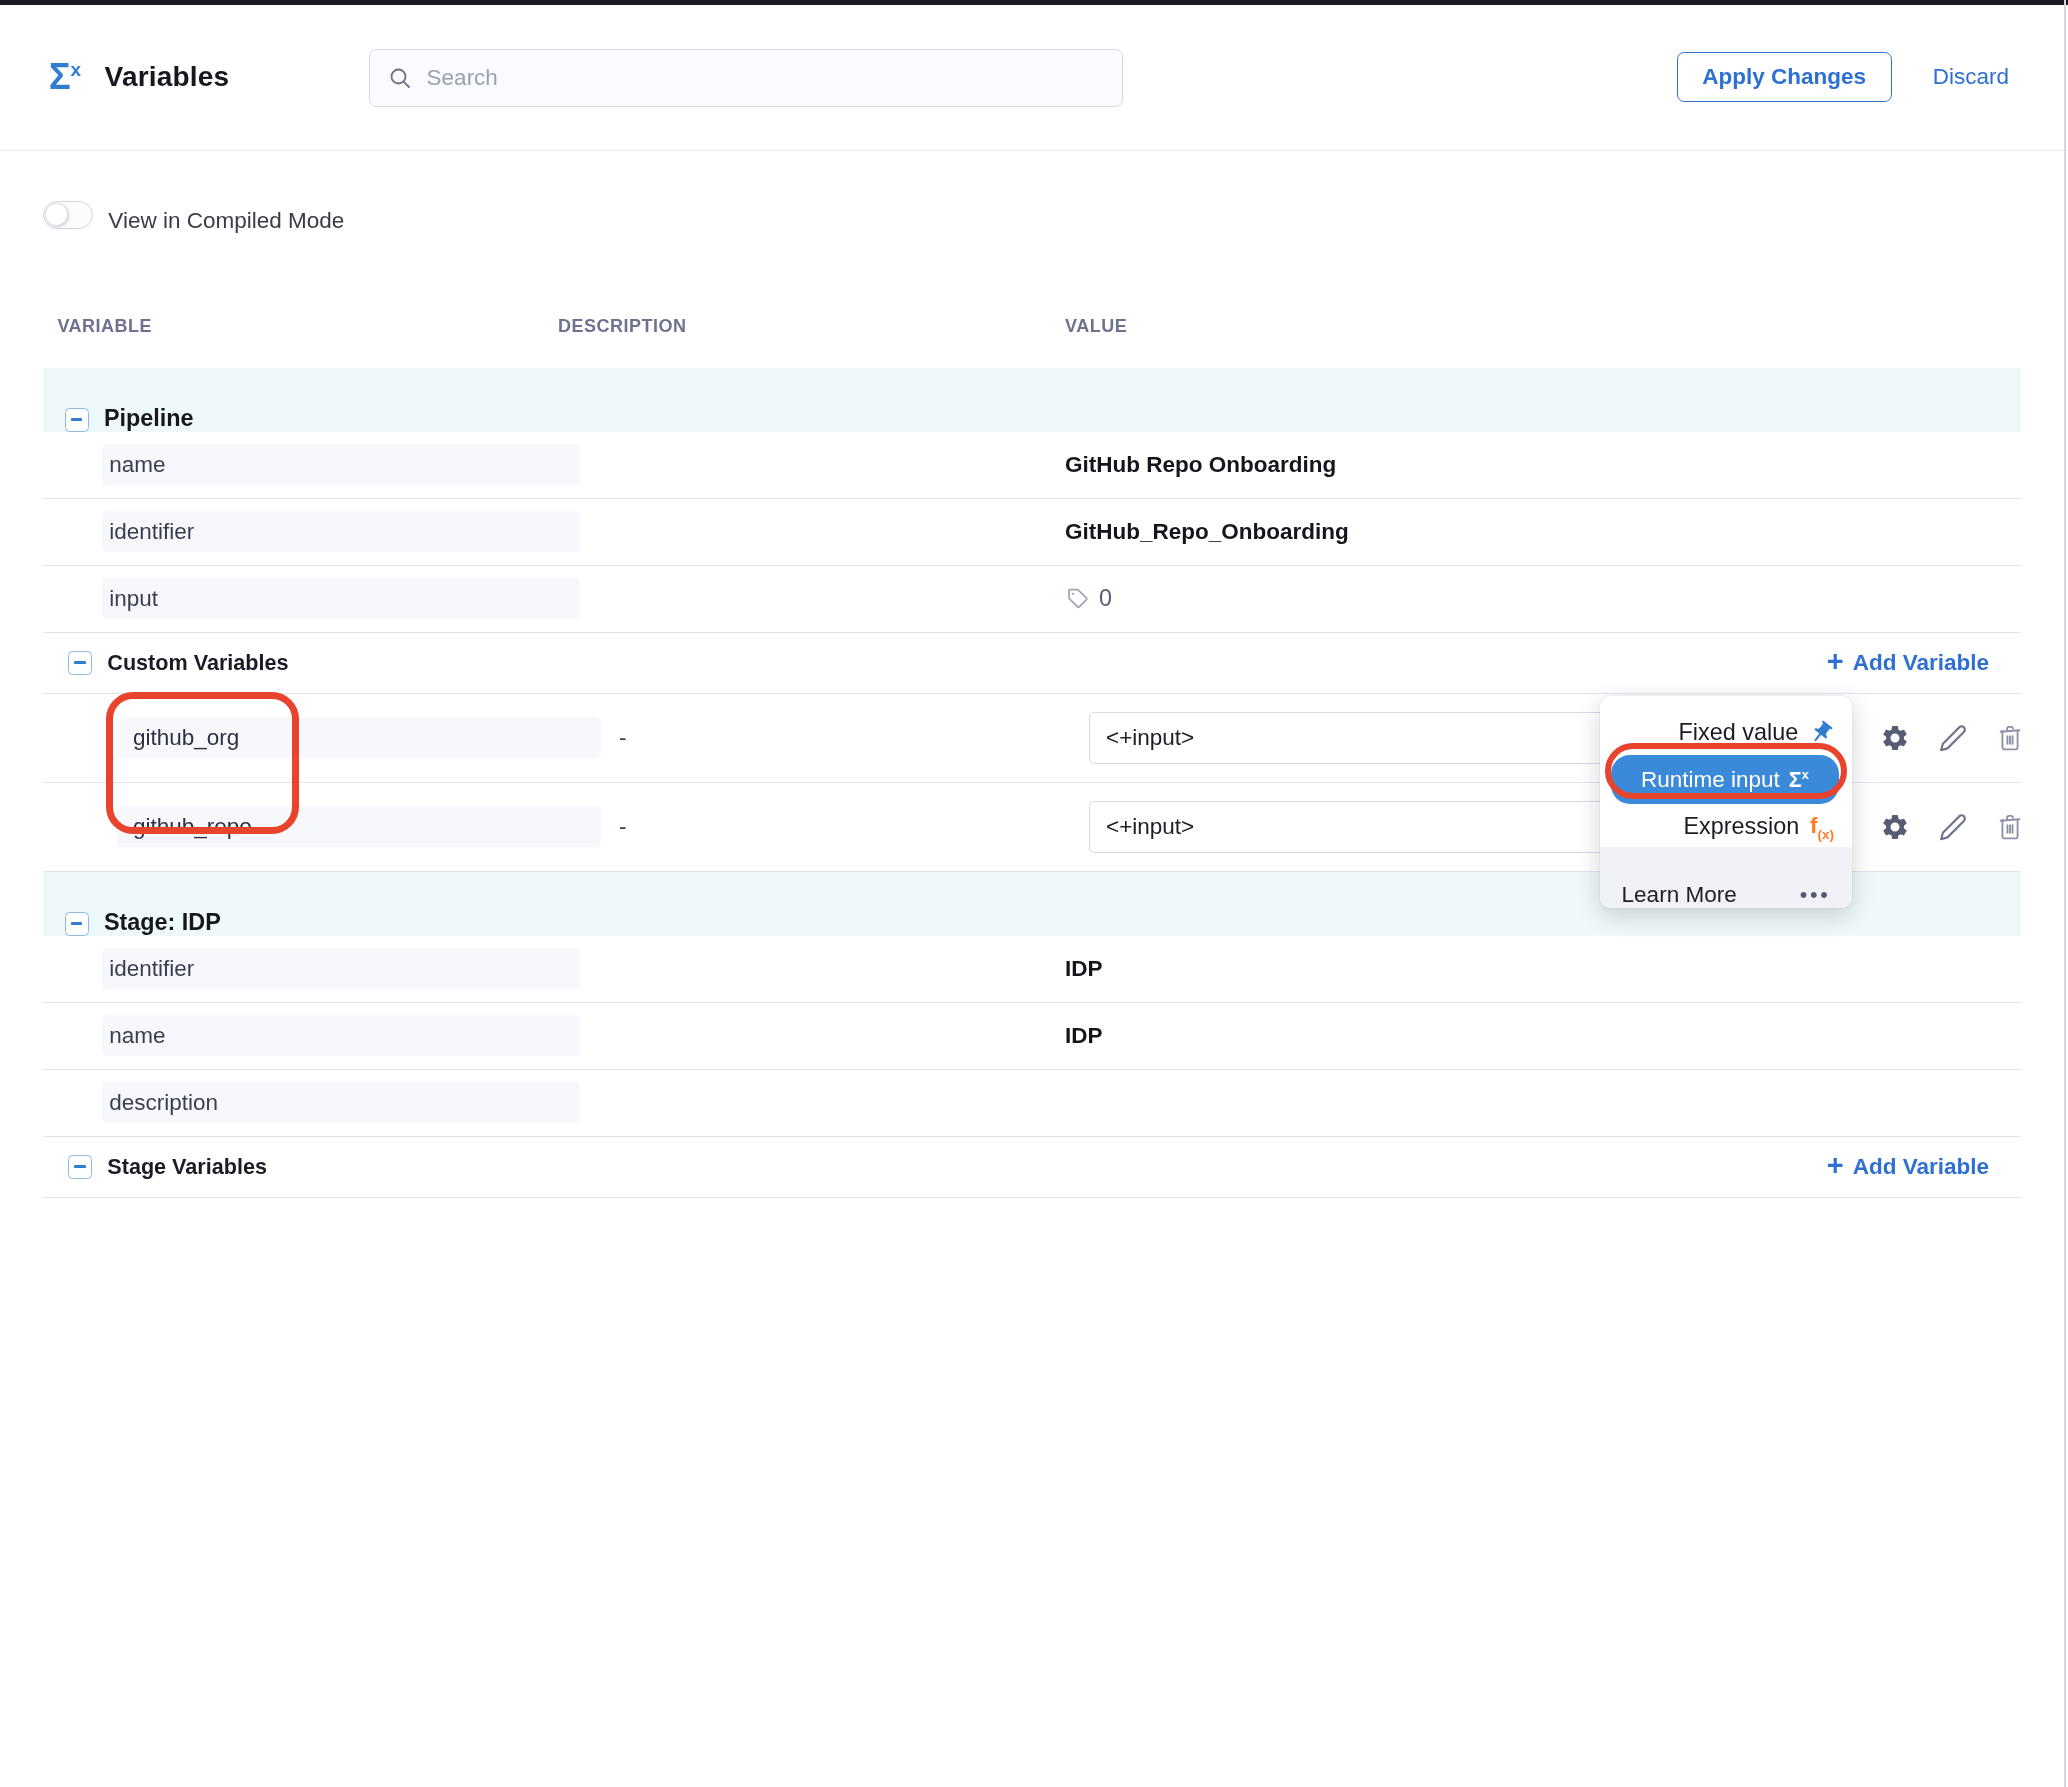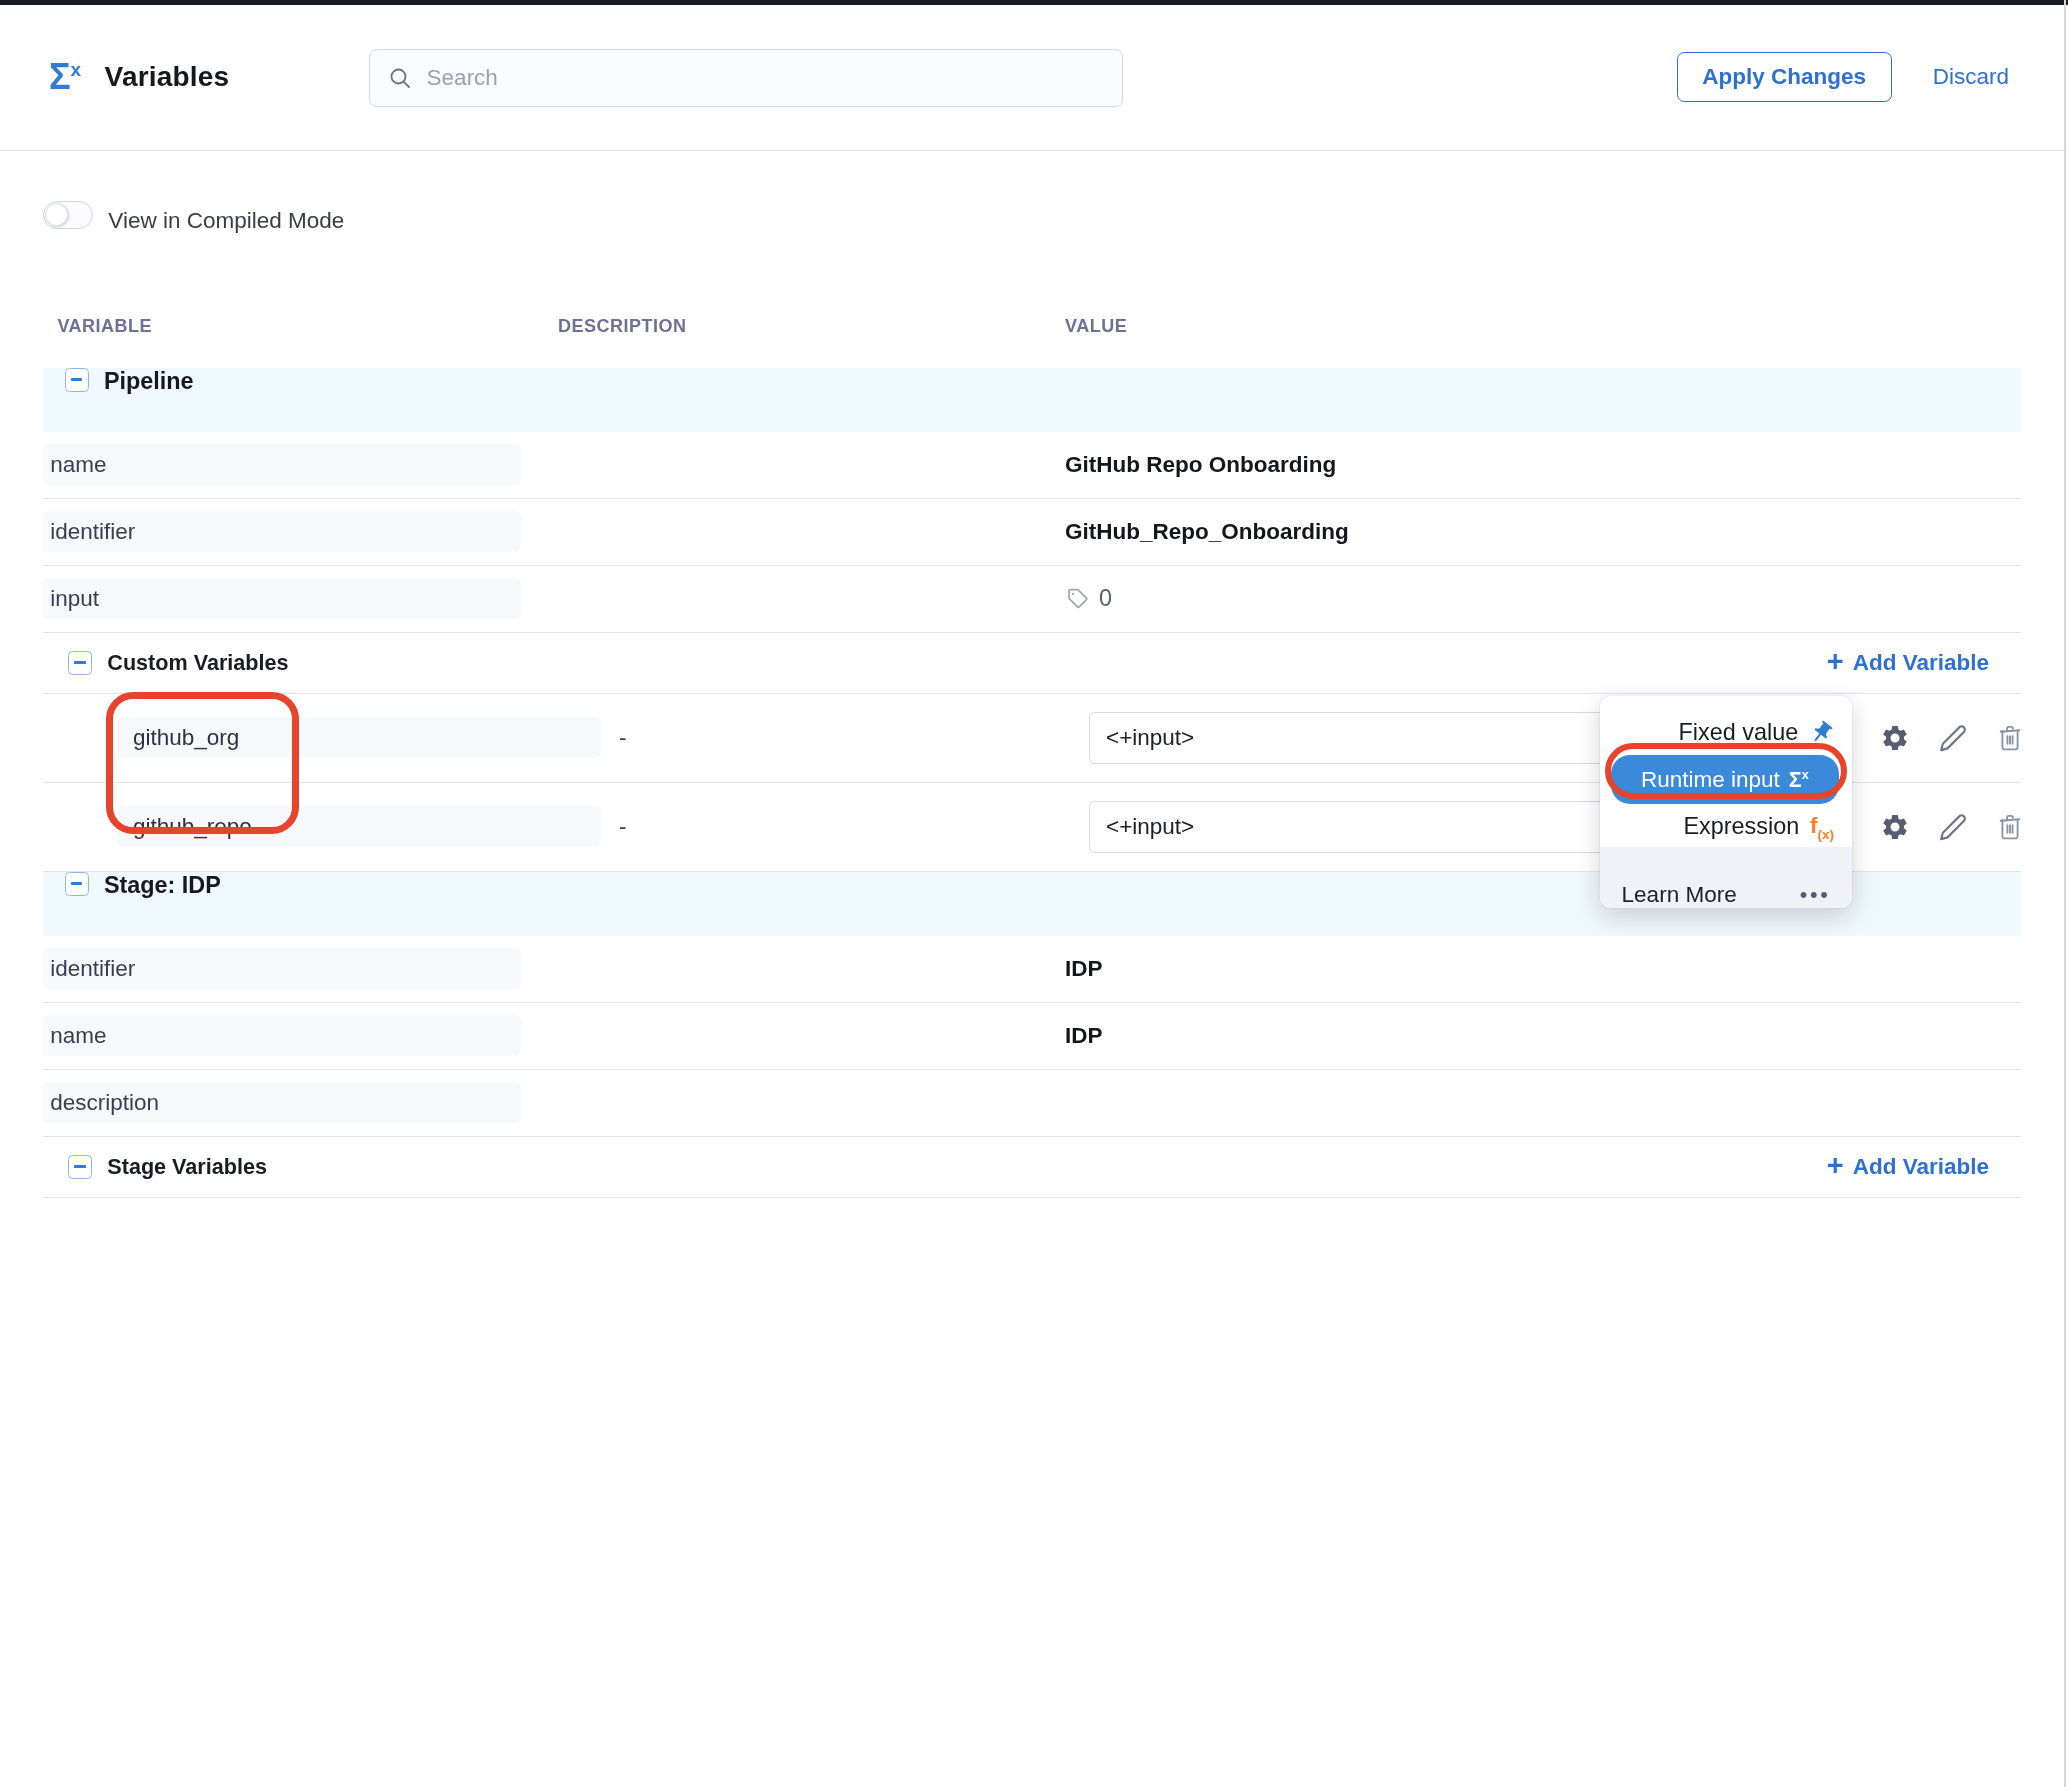--- a/index.html
+++ b/index.html
@@ -33,29 +33,29 @@
                border:0.9px solid #dddfe8;box-shadow:0.9px 0.9px 2.7px rgba(0,0,0,.18);box-sizing:border-box;}
   .toggle-label{font-size:22.5px;color:#3b3b49;margin-top:12px;}
 
   
   .col-headers{margin:70px 0 0 43px;width:1978px;display:grid;grid-template-columns:515px 507px 1fr;}
   .col-h{font-size:18px;font-weight:700;color:#6e7190;letter-spacing:0.5px;margin-top:16px;}
   .col-h.first{padding-left:14.4px;}
 
   
   .vtable{margin:31px 0 0 43px;width:1978px;}
-  .section-row{height:64px;background:#eff8fb;display:flex;align-items:flex-start;padding-left:21.6px;gap:15.3px;box-sizing:border-box;}
+  .section-row{height:64px;background:#eff8fb;display:flex;align-items:flex-end;padding-left:21.6px;gap:15.3px;box-sizing:border-box;}
   .section-title{font-size:23.4px;font-weight:700;color:#17171f;}
   .collapse-box{width:24px;height:24px;border:1.4px solid #8cb9e8;background:#fff;border-radius:4.5px;
                 display:flex;align-items:center;justify-content:center;box-sizing:border-box;cursor:pointer;flex:none;}
   .collapse-box .minus{width:11.7px;height:2.7px;background:#2f7cd0;border-radius:0.9px;}
 
   .prop-row{height:66px;display:grid;grid-template-columns:515px 507px 1fr;align-items:center;
             border-bottom:1.4px solid #e2e3ed;position:relative;}
-  .label-pill{width:478px;height:41px;background:#f7f8fc;border-radius:5.4px;display:flex;
+  .label-pill{margin-left:59px;width:478px;height:41px;background:#f7f8fc;border-radius:5.4px;display:flex;
               align-items:center;padding-left:7.2px;box-sizing:border-box;font-size:22.5px;color:#3a3d52;}
   .cell-value{font-size:22.5px;font-weight:600;color:#15151d;}
   .tags-value{display:flex;align-items:center;gap:9px;font-size:23.4px;color:#5a5e74;}
 
   .group-row{height:61px;display:flex;align-items:center;padding-left:25px;gap:15.3px;
              border-bottom:1.4px solid #e2e3ed;position:relative;box-sizing:border-box;}
   .group-title{font-size:21.6px;font-weight:700;color:#1b1b26;}
   .add-variable{position:absolute;right:32px;display:flex;align-items:center;gap:9px;color:#2e6fd2;
                 font-size:22.5px;font-weight:600;cursor:pointer;}
   .add-plus{font-size:29px;font-weight:600;line-height:1;margin-top:-2.7px;}

